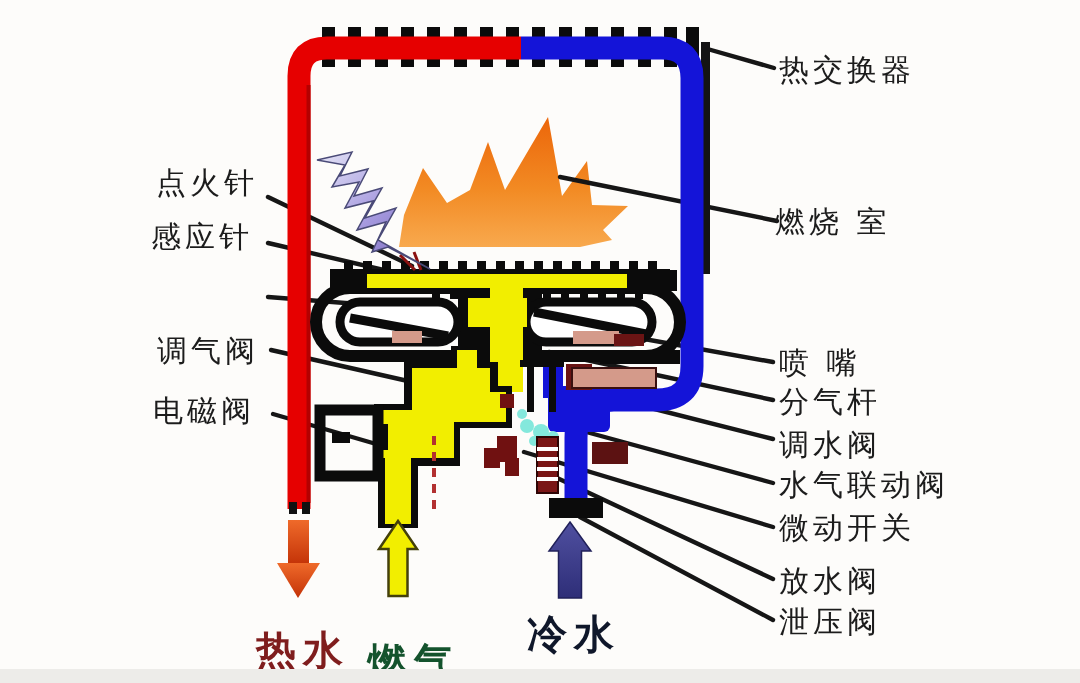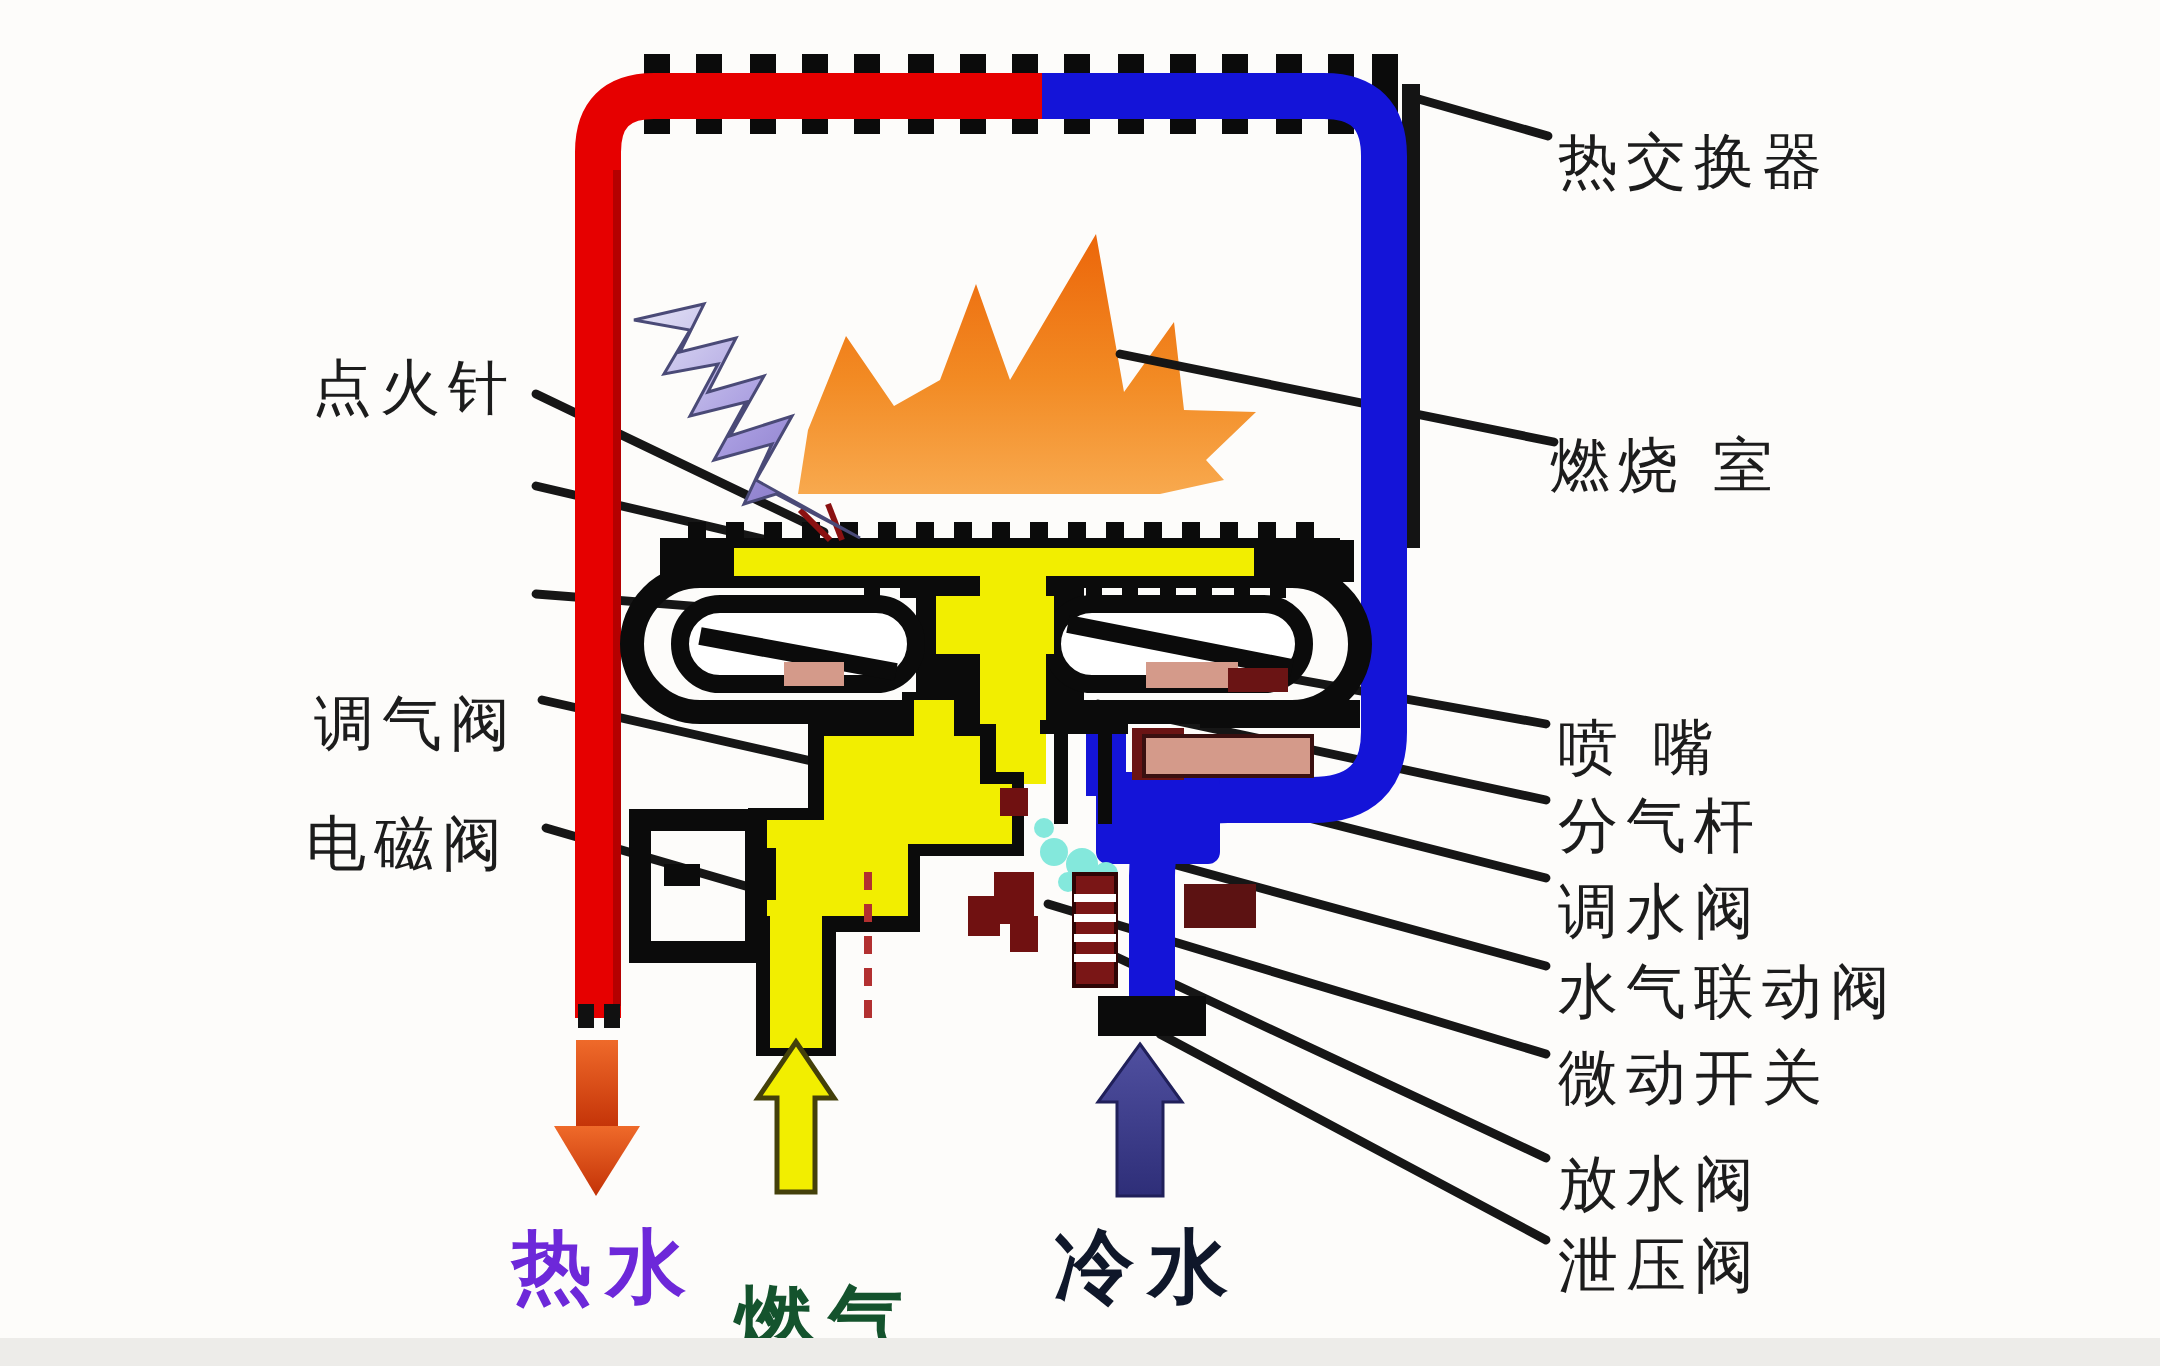--- a/index.html
+++ b/index.html
@@ -3,21 +3,21 @@
 <meta charset="utf-8">
 <style>
   html,body{margin:0;padding:0;background:#ffffff;}
   #stage{
     position:relative;width:1080px;height:683px;overflow:hidden;
     background:#fdfcfa;
     font-family:"DejaVu Sans","Liberation Sans",sans-serif;
   }
   .lbl{
     position:absolute;line-height:1;color:#1c1c1c;white-space:nowrap;
-    font-size:30px;font-weight:500;letter-spacing:4px;margin-top:12px;
+    font-size:30px;font-weight:500;letter-spacing:4px;
   }
   .flow{
     position:absolute;line-height:1;white-space:nowrap;
     font-size:40px;font-weight:700;letter-spacing:7px;
   }
   #diagram-svg{position:absolute;left:0;top:0;}
   .edge-strip{position:absolute;background:#edece9;}
 </style>
 </head>
 <body>
@@ -222,29 +222,30 @@
     </g>
     <g>
       <path d="M 570 522 L 591 551 L 581.5 551 L 581.5 598 L 558.5 598 L 558.5 551 L 549 551 Z" fill="url(#gradCold)" stroke="#20205a" stroke-width="1.5"></path>
     </g>
   </svg>
 
   <div class="lbl" style="left:779px;top:55px">热交换器</div>
   <div class="lbl" style="left:775px;top:207px">燃烧 室</div>
 
   <div class="lbl" style="left:156px;top:168px">点火针</div>
+  <div class="lbl" style="left:151px;top:222px">感应针</div>
   <div class="lbl" style="left:157px;top:336px">调气阀</div>
   <div class="lbl" style="left:153px;top:396px">电磁阀</div>
 
   <div class="lbl" style="left:779px;top:348px">喷 嘴</div>
   <div class="lbl" style="left:779px;top:387px">分气杆</div>
   <div class="lbl" style="left:779px;top:430px">调水阀</div>
   <div class="lbl" style="left:779px;top:470px">水气联动阀</div>
   <div class="lbl" style="left:779px;top:513px">微动开关</div>
   <div class="lbl" style="left:779px;top:607px">泄压阀</div>
   <div class="lbl" style="left:779px;top:566px">放水阀</div>
 
-  <div class="flow" style="left:256px;top:614px;color:#6d28d9">热水</div>
+  <div class="flow" style="left:256px;top:630px;color:#7f1d1d">热水</div>
   <div class="flow" style="left:367px;top:642px;color:#14532d">燃气</div>
   <div class="flow" style="left:527px;top:614px;color:#0f172a">冷水</div>
 
   <div class="edge-strip" style="left:0;top:669px;width:1080px;height:14px"></div>
 </div>
 
 </body></html>

